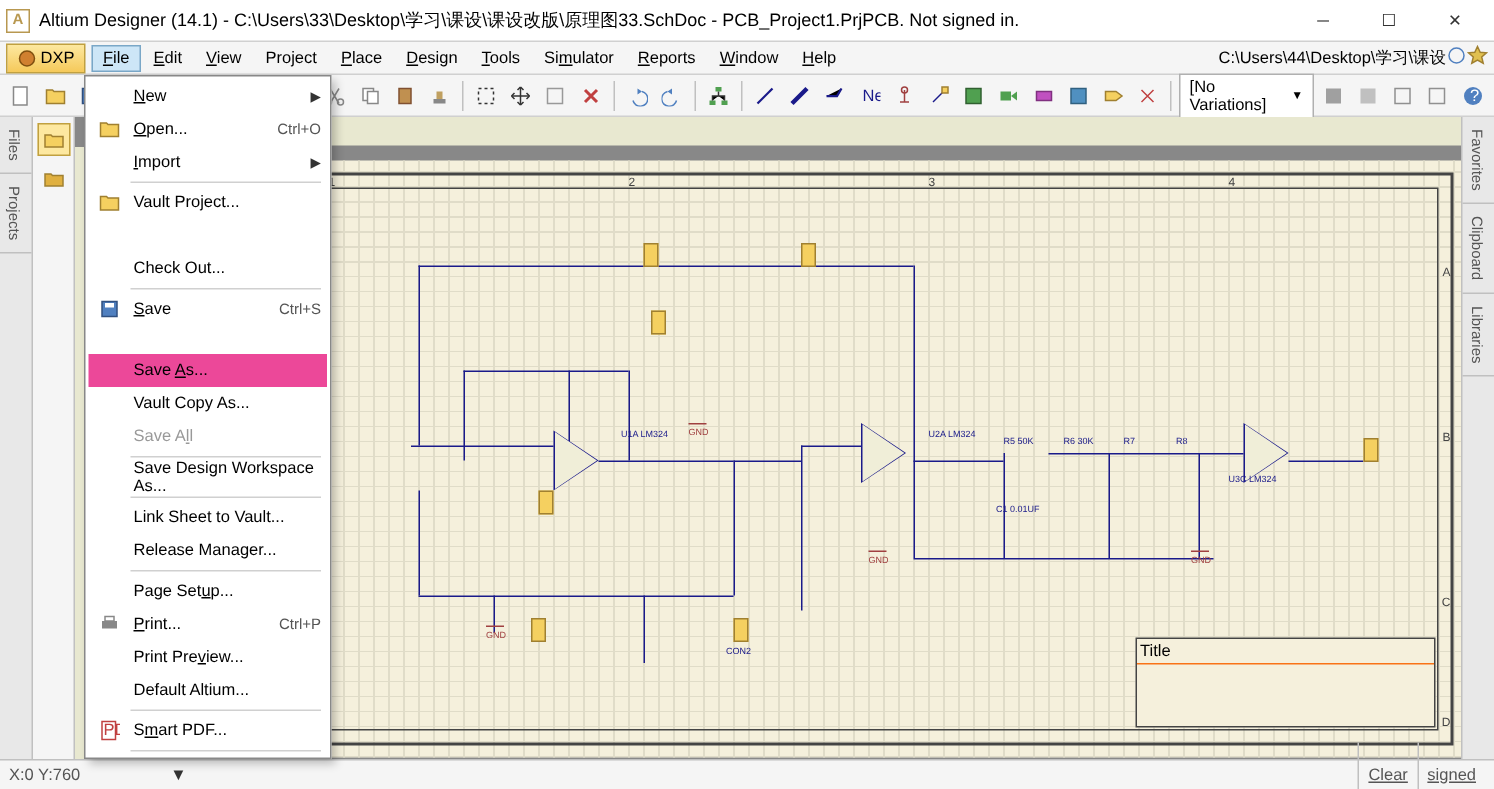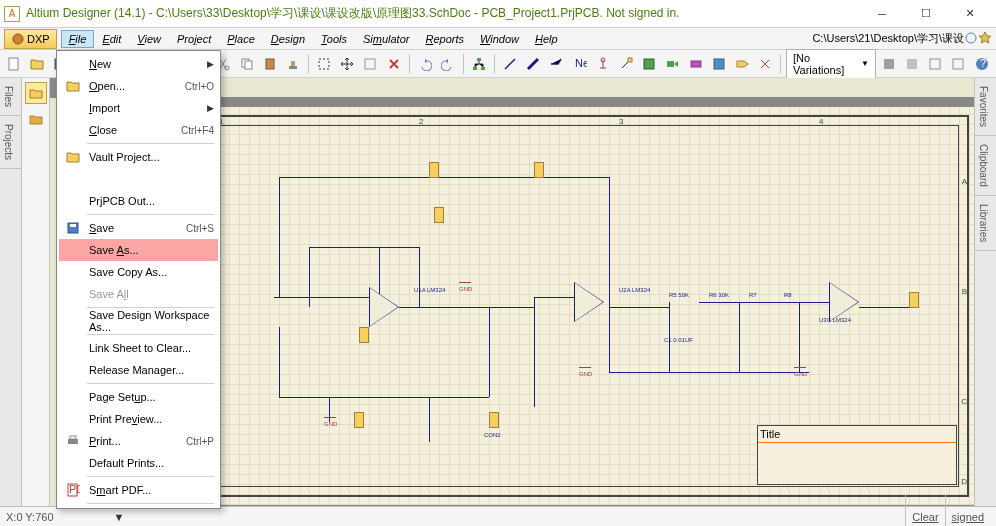--- a/index.html
+++ b/index.html
@@ -1,29 +1,29 @@
 <!DOCTYPE html>
 <html><head>
 <meta charset="utf-8">
 <style>
 * { box-sizing: border-box; margin: 0; padding: 0; font-family: "Segoe UI", Tahoma, sans-serif; font-size: 11px; }
 body { background: #f0f0f0; width: 996px; height: 526px; overflow: hidden; position: relative; }
 
 
 .titlebar { height: 28px; background: #fff; border-bottom: 1px solid #d0d0d0; display: flex; align-items: center; padding: 0 4px; }
 .titlebar .logo { width: 16px; height: 16px; background: #fff; border: 1px solid #b89850; color: #b89850; display: flex; align-items: center; justify-content: center; font-size: 10px; font-weight: bold; margin-right: 6px; }
-.titlebar .title { flex: 1; font-size: 12px; color: #4d7c0f; }
+.titlebar .title { flex: 1; font-size: 12px; color: #000000; }
 .titlebar .winctrl { display: flex; gap: 0; }
 .titlebar .winctrl div { width: 44px; height: 28px; display: flex; align-items: center; justify-content: center; color: #333; }
 
 
 .menubar { height: 22px; background: #f5f5f5; border-bottom: 1px solid #d0d0d0; display: flex; align-items: center; padding: 0 4px; }
 .menubar .dxp { background: linear-gradient(#fde8a0,#f5c95a); border: 1px solid #c0a040; padding: 2px 6px; margin-right: 4px; display: flex; align-items: center; }
 .menubar .dxp svg { margin-right: 2px; }
-.menubar .mitem { padding: 3px 8px; cursor: default; font-style: italic; }
+.menubar .mitem { padding: 3px 8px; cursor: default; }
 .menubar .mitem.active { background: #cde6f7; border: 1px solid #7aa7c7; padding: 2px 7px; }
 .menubar .mitem u { text-decoration: underline; }
 
 
 .toolbar { height: 28px; background: #f5f5f5; border-bottom: 1px solid #d0d0d0; display: flex; align-items: center; padding: 2px 4px; gap: 3px; }
 .toolbar .tbtn { width: 22px; height: 22px; display: flex; align-items: center; justify-content: center; border: 1px solid transparent; }
 .toolbar .sep { width: 1px; height: 20px; background: #c0c0c0; margin: 0 2px; }
 .toolbar .novar { border: 1px solid #b0b0b0; background: #fff; padding: 2px 6px; display: flex; align-items: center; gap: 4px; }
 
 
@@ -67,21 +67,21 @@
 .statusbar .sp { flex: 1; }
 .statusbar .sbtn { padding: 16px 6px; border-left: 1px solid #c0c0c0; text-decoration: underline; }
 
 
 .bottomtab { position: absolute; bottom: 0; left: 50px; height: 20px; display: flex; align-items: center; }
 .bottomtab .bt { padding: 2px 8px; background: #ddd; border: 1px solid #999; font-size: 10px; }
 
 
 .dropdown { position: absolute; top: 50px; left: 56px; width: 165px; background: #fff; border: 1px solid #888; box-shadow: 3px 3px 6px rgba(0,0,0,0.25); z-index: 1000; padding: 2px; }
 .dropdown .row { display: flex; align-items: center; height: 22px; padding: 0 4px; cursor: default; }
-.dropdown .row.hl { background: #fca5a5; }
+.dropdown .row.hl { background: #ec4899; margin-top: 19px; }
 .dropdown .row.disabled { color: #999; }
 .dropdown .ico { width: 20px; height: 16px; display: flex; align-items: center; justify-content: center; margin-right: 6px; }
 .dropdown .lbl { flex: 1; }
 .dropdown .lbl u { text-decoration: underline; }
 .dropdown .sc { color: #555; font-size: 10px; }
 .dropdown .arr { color: #333; font-size: 9px; }
 .dropdown .msep { height: 1px; background: #d0d0d0; margin: 2px 4px 2px 28px; }
 
 
 .svgico { width: 14px; height: 14px; }
@@ -111,21 +111,21 @@
   <div class="mitem"><u>V</u>iew</div>
   <div class="mitem">Pro<u>j</u>ect</div>
   <div class="mitem"><u>P</u>lace</div>
   <div class="mitem"><u>D</u>esign</div>
   <div class="mitem"><u>T</u>ools</div>
   <div class="mitem">Si<u>m</u>ulator</div>
   <div class="mitem"><u>R</u>eports</div>
   <div class="mitem"><u>W</u>indow</div>
   <div class="mitem"><u>H</u>elp</div>
   <div style="flex:1"></div>
-  <div class="path"><span>C:\Users\21\Desktop\学习\课设</span></div>
+  <div class="path"><span>C:\Users\44\Desktop\学习\课设</span></div>
   <div class="tbtn"><svg class="svgico" viewBox="0 0 14 14">
         <circle cx="7" cy="7" r="5" fill="none" stroke="#5080c0"></circle>
       </svg></div>
   <div class="tbtn"><svg class="svgico" viewBox="0 0 14 14">
         <path d="M7 1l1.8 3.8 4.2.4-3.2 2.8 1 4.1L7 10l-3.8 2.1 1-4.1L1 5.2l4.2-.4z" fill="#e0c050" stroke="#a08030"></path>
       </svg></div>
 </div>
 
 <div class="toolbar">
   <div class="tbtn">
@@ -474,100 +474,95 @@
         </svg>
       </div>
       <span class="lbl"><u>O</u>pen...</span>
       <span class="sc">Ctrl+O</span>
     </div>
   <div class="row">
       <div class="ico"></div>
       <span class="lbl"><u>I</u>mport</span>
       <span class="arr">▶</span>
     </div>
-  <div class="row">
-      <div class="ico"></div>
-      <span class="lbl"><u>C</u>lose</span>
-      <span class="sc">Ctrl+F4</span>
-    </div>
   <div class="msep"></div>
   <div class="row">
       <div class="ico">
         <svg class="svgico" viewBox="0 0 14 14">
           <path d="M1 3h4l1 1h7v8H1z" fill="#f5d060" stroke="#a08030"></path>
         </svg>
       </div>
       <span class="lbl">Vault Project...</span>
     </div>
   <div class="row">
       <div class="ico"></div>
     </div>
   <div class="row">
       <div class="ico"></div>
-      <span class="lbl">PrjPCB Out...</span>
+      <span class="lbl">Check Out...</span>
     </div>
   <div class="msep"></div>
   <div class="row">
       <div class="ico">
         <svg class="svgico" viewBox="0 0 14 14">
           <rect x="2" y="2" width="10" height="10" fill="#5080c0" stroke="#305080"></rect>
           <rect x="4" y="3" width="6" height="3" fill="#fff"></rect>
         </svg>
       </div>
       <span class="lbl"><u>S</u>ave</span>
       <span class="sc">Ctrl+S</span>
     </div>
   <div class="row hl">
       <div class="ico"></div>
       <span class="lbl">Save <u>A</u>s...</span>
     </div>
   <div class="row">
       <div class="ico"></div>
-      <span class="lbl">Save Copy As...</span>
+      <span class="lbl">Vault Copy As...</span>
     </div>
   <div class="row disabled">
       <div class="ico"></div>
       <span class="lbl">Save A<u>l</u>l</span>
     </div>
   <div class="msep"></div>
   <div class="row">
       <div class="ico"></div>
       <span class="lbl">Save Design Workspace As...</span>
     </div>
   <div class="msep"></div>
   <div class="row">
       <div class="ico"></div>
-      <span class="lbl">Link Sheet to Clear...</span>
+      <span class="lbl">Link Sheet to Vault...</span>
     </div>
   <div class="row">
       <div class="ico"></div>
       <span class="lbl">Release Manager...</span>
     </div>
   <div class="msep"></div>
   <div class="row">
       <div class="ico"></div>
       <span class="lbl">Page Set<u>u</u>p...</span>
-    </div>
-  <div class="row">
-      <div class="ico"></div>
-      <span class="lbl">Print Pre<u>v</u>iew...</span>
     </div>
   <div class="row">
       <div class="ico">
         <svg class="svgico" viewBox="0 0 14 14">
           <rect x="2" y="5" width="10" height="5" fill="#888"></rect>
           <rect x="4" y="2" width="6" height="3" fill="#fff" stroke="#888"></rect>
         </svg>
       </div>
       <span class="lbl"><u>P</u>rint...</span>
       <span class="sc">Ctrl+P</span>
     </div>
   <div class="row">
       <div class="ico"></div>
-      <span class="lbl">Default Prints...</span>
+      <span class="lbl">Print Pre<u>v</u>iew...</span>
+    </div>
+  <div class="row">
+      <div class="ico"></div>
+      <span class="lbl">Default Altium...</span>
     </div>
   <div class="msep"></div>
   <div class="row">
       <div class="ico">
         <svg class="svgico" viewBox="0 0 14 14">
           <rect x="2" y="1" width="9" height="12" fill="#fff" stroke="#c04040"></rect>
           <text x="3" y="10" font-size="5" fill="#c04040">PDF</text>
         </svg>
       </div>
       <span class="lbl">S<u>m</u>art PDF...</span>

